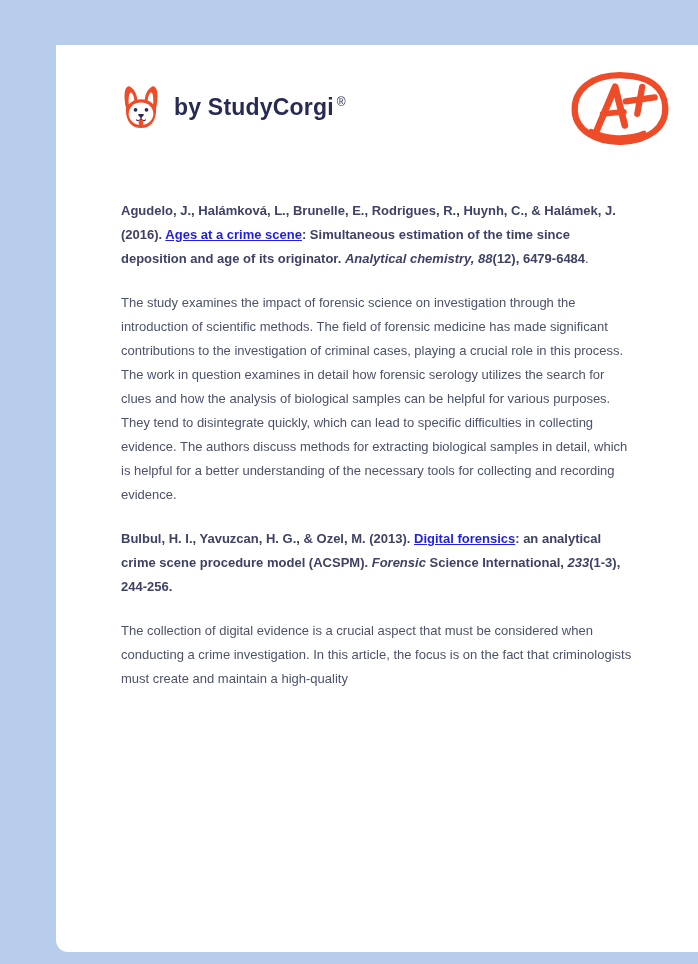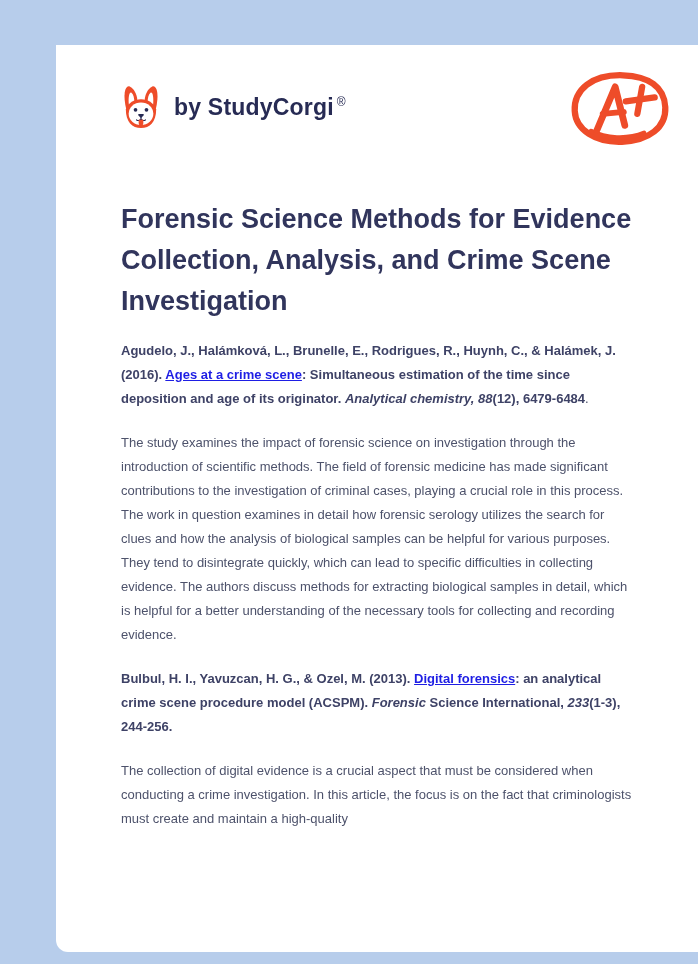--- a/index.html
+++ b/index.html
@@ -124,21 +124,20 @@
           <path d="M58,5 C26,4 7,20 8,42 C9,62 30,75 57,74 C85,73 103,59 102,38 C101,17 85,6 58,5 Z" fill="none" stroke="#ee4c29" stroke-width="6.5" stroke-linecap="round"></path>
           <path d="M25,63 C40,71 63,72 80,65" fill="none" stroke="#ee4c29" stroke-width="5" stroke-linecap="round"></path>
           <path d="M31,62 L50,17 L60,57" fill="none" stroke="#ee4c29" stroke-width="7" stroke-linecap="round" stroke-linejoin="round"></path>
           <path d="M37,45 L59,43" fill="none" stroke="#ee4c29" stroke-width="6" stroke-linecap="round"></path>
           <path d="M78,17 L73,45" fill="none" stroke="#ee4c29" stroke-width="6.5" stroke-linecap="round"></path>
           <path d="M61,32 L91,28" fill="none" stroke="#ee4c29" stroke-width="6.5" stroke-linecap="round"></path>
         </svg>
       </div>
     </div>
 
-    <h1 class="title">Forensic Science Methods for Evidence Collection, Analysis, and Crime Scene Investigation</h1>
 
 
     <div class="content">
       <p><span class="seg-bold">Agudelo, J., Halámková, L., Brunelle, E., Rodrigues, R., Huynh, C., &amp; Halámek, J. (2016). </span><a class="seg-link">Ages at a crime scene</a><span class="seg-bold">: Simultaneous estimation of the time since deposition and age of its originator. </span><span class="seg-bold-italic">Analytical chemistry, 88</span><span class="seg-bold">(12), 6479-6484</span><span class="seg-normal">.</span></p>
       <p><span class="seg-normal">The study examines the impact of forensic science on investigation through the introduction of scientific methods. The field of forensic medicine has made significant contributions to the investigation of criminal cases, playing a crucial role in this process. The work in question examines in detail how forensic serology utilizes the search for clues and how the analysis of biological samples can be helpful for various purposes. They tend to disintegrate quickly, which can lead to specific difficulties in collecting evidence. The authors discuss methods for extracting biological samples in detail, which is helpful for a better understanding of the necessary tools for collecting and recording evidence.</span></p>
       <p><span class="seg-bold">Bulbul, H. I., Yavuzcan, H. G., &amp; Ozel, M. (2013). </span><a class="seg-link">Digital forensics</a><span class="seg-bold">: an analytical crime scene procedure model (ACSPM). </span><span class="seg-bold-italic">Forensic</span><span class="seg-bold"> Science International, </span><span class="seg-bold-italic">233</span><span class="seg-bold">(1-3), 244-256.</span></p>
       <p><span class="seg-normal">The collection of digital evidence is a crucial aspect that must be considered when conducting a crime investigation. In this article, the focus is on the fact that criminologists must create and maintain a high-quality</span></p>
     </div>
 
   </div>

